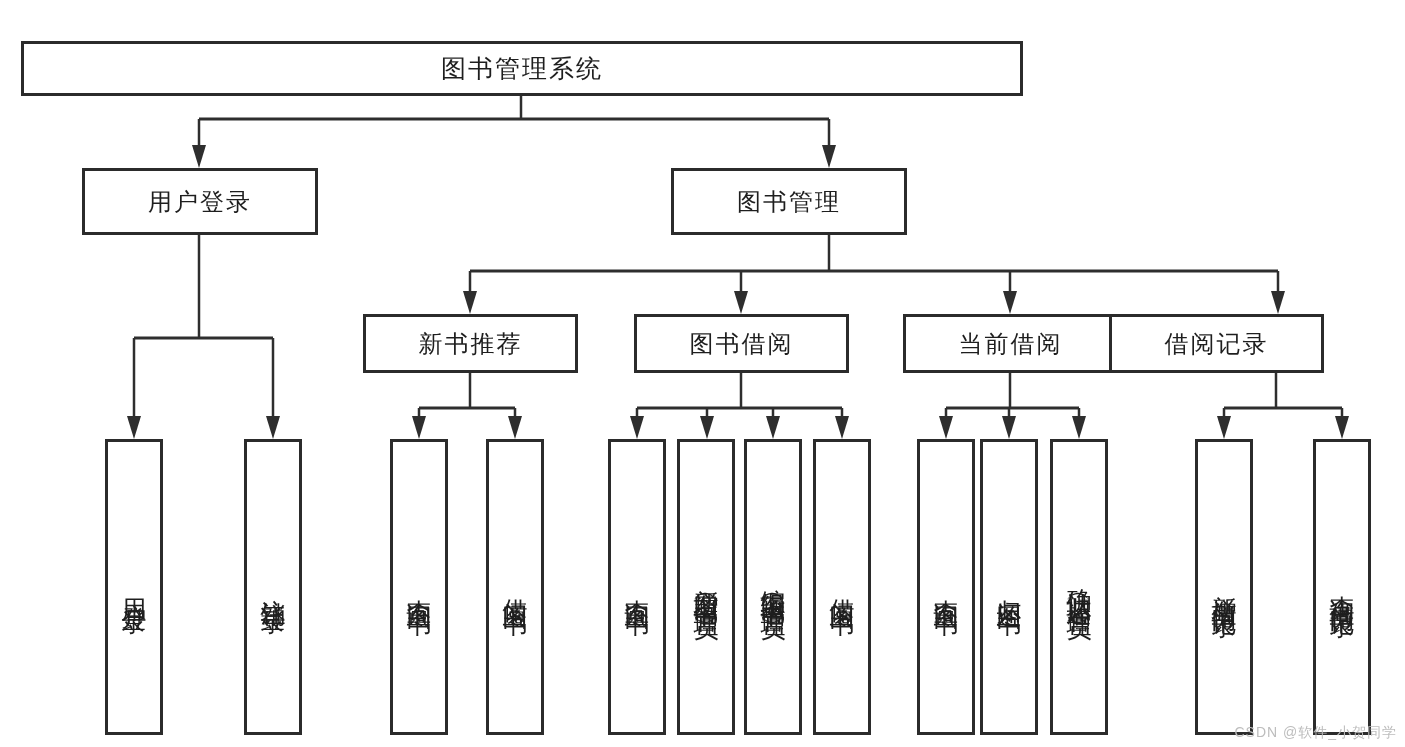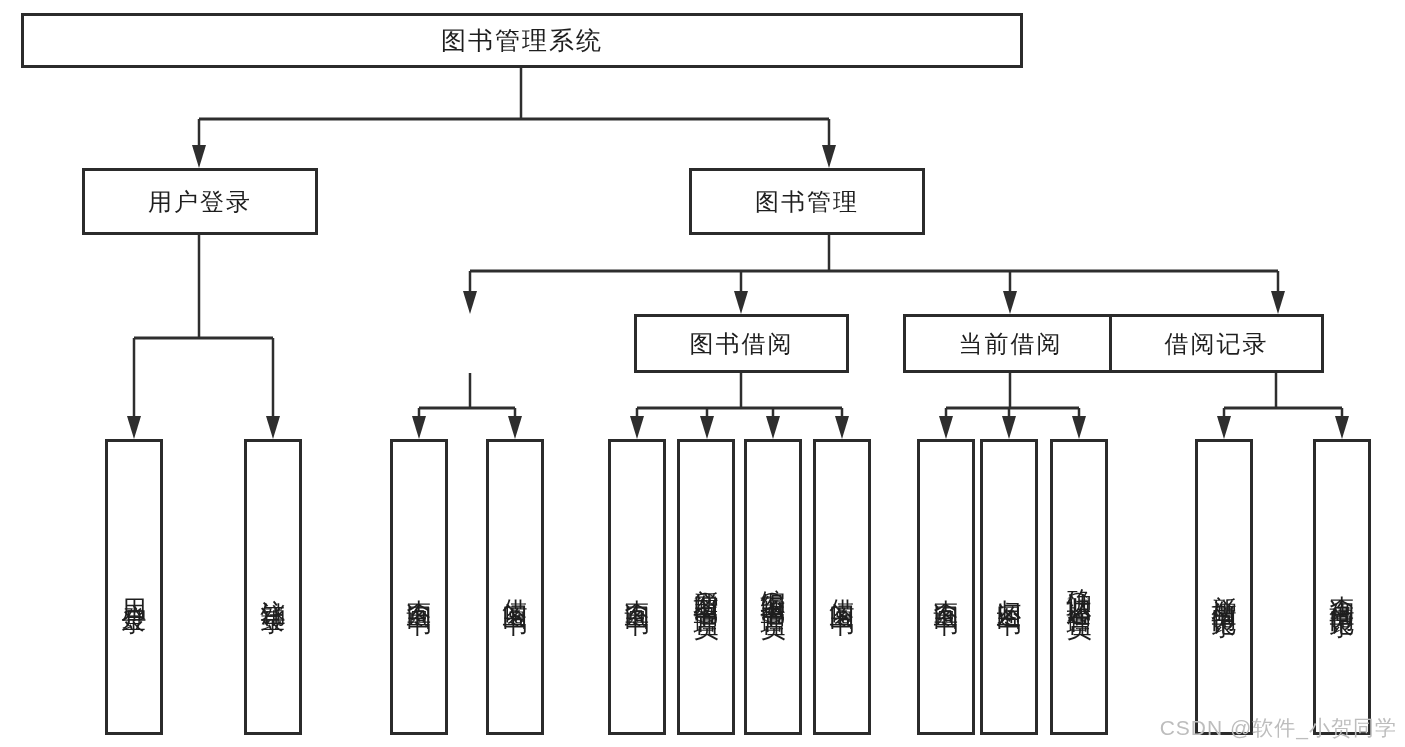--- a/index.html
+++ b/index.html
@@ -32,20 +32,21 @@
     color: #1e1e1e;
     text-align: center;
   }
   .node.h-text {
     font-size: 24px;
     letter-spacing: 2px;
   }
   .node.root-box {
     font-size: 25px;
     letter-spacing: 2px;
+    margin-top: 28px;
   }
   .node.leaf {
     top: 439px;
     width: 58px;
     height: 296px;
     padding: 6px 0;
   }
   .leaf span {
     writing-mode: vertical-rl;
     text-orientation: mixed;
@@ -53,21 +54,21 @@
     letter-spacing: 4px;
     line-height: 1;
     display: inline-block;
   }
   .lvl2 { top: 168px; width: 236px; height: 67px; }
   .lvl3 { top: 314px; width: 215px; height: 59px; }
   .watermark {
     position: absolute;
     right: 8px;
     bottom: 5px;
-    font-size: 21px;
+    font-size: 14px;
     color: #bdbdbd;
     letter-spacing: 1px;
     white-space: nowrap;
   }
 </style>
 </head>
 <body>
 
 <div class="stage">
 
@@ -140,22 +141,23 @@
       <path d="M1072,416 L1086,416 L1079,439 Z"></path>
 
       <path d="M1217,416 L1231,416 L1224,439 Z"></path>
       <path d="M1335,416 L1349,416 L1342,439 Z"></path>
     </g>
   </svg>
 
   <div class="node root-box" style="left:21px; top:13px; width:1002px; height:55px;">图书管理系统</div>
 
   <div class="node h-text lvl2" style="left:82px;">用户登录</div>
-  <div class="node h-text lvl2" style="left:689px;">图书管理</div>
-
+  <div class="node h-text lvl2" style="left:671px;">图书管理</div>
+
+  <div class="node h-text lvl3" style="left:363px;">新书推荐</div>
   <div class="node h-text lvl3" style="left:634px;">图书借阅</div>
   <div class="node h-text lvl3" style="left:903px;font-family:Liberation Mono, monospace;">当前借阅</div>
   <div class="node h-text lvl3" style="left:1109px;">借阅记录</div>
 
   <div class="node leaf" style="left:105px;">
     <span>用户登录</span>
   </div>
   <div class="node leaf" style="left:244px;">
     <span>注销登录</span>
   </div>

